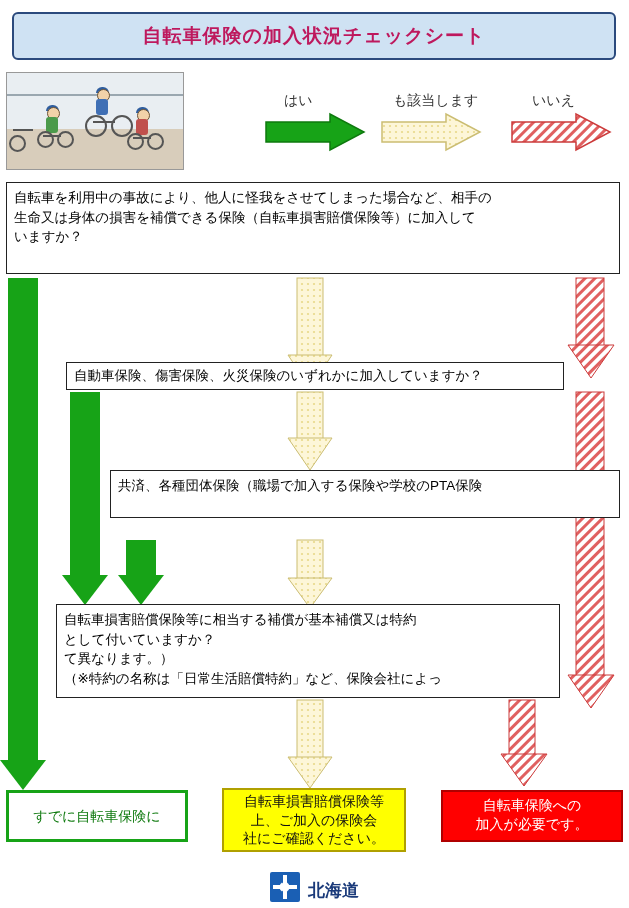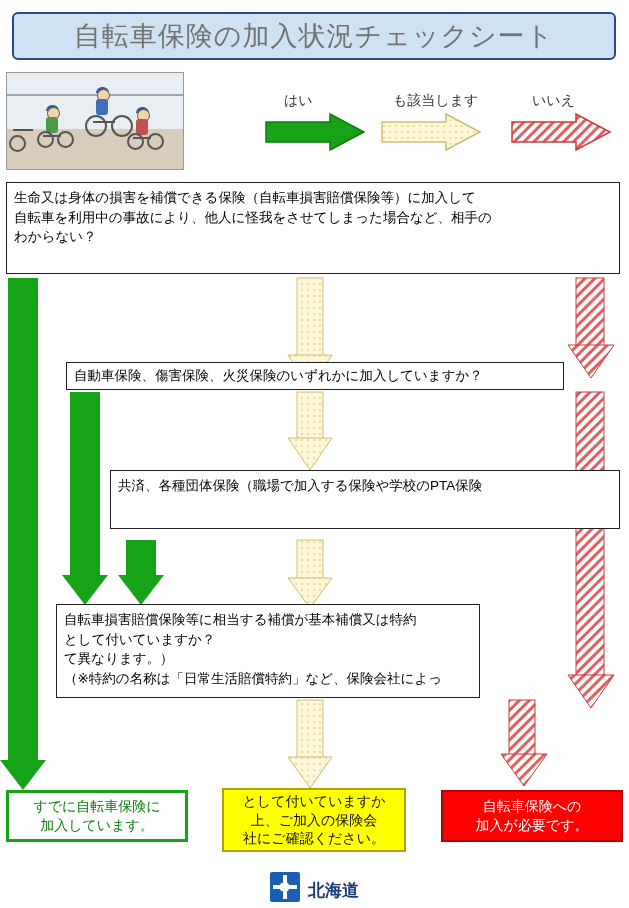--- a/index.html
+++ b/index.html
@@ -13,21 +13,21 @@
   .page{position:relative;width:629px;height:908px;}
 
   
   .title-bar{
     position:absolute;left:12px;top:12px;width:604px;height:48px;
     background:#cfe2f3;border:2px solid #2b4a7d;border-radius:6px;
     display:flex;align-items:center;justify-content:center;
     box-sizing:border-box;
   }
   .title-text{
-    font-size:27px;font-weight:normal;color:#737373;letter-spacing:1px;
+    font-size:19px;font-weight:bold;color:#be185d;letter-spacing:1px;
     white-space:nowrap;
   }
 
   
   .illus{
     position:absolute;left:6px;top:72px;width:176px;height:96px;
     border:1px solid #999;background:#eef2f5;overflow:hidden;
   }
   .illus .sky{position:absolute;left:0;top:0;width:100%;height:58%;background:#e9eef2;}
   .illus .road{position:absolute;left:0;top:58%;width:100%;height:42%;background:#d8cdbb;}
@@ -215,56 +215,55 @@
       <polygon points="568,675 614,675 591,708" fill="url(#hatchPat2)" stroke="#cc3b3b" stroke-width="1"></polygon>
     </g>
 
     <g>
       <rect x="509" y="700" width="26" height="58" fill="url(#hatchPat2)" stroke="#cc3b3b" stroke-width="1"></rect>
       <polygon points="501,754 547,754 524,786" fill="url(#hatchPat2)" stroke="#cc3b3b" stroke-width="1"></polygon>
     </g>
   </svg>
 
   <div class="qbox" style="left:6px;top:182px;width:614px;height:92px;">
+    <div>自転車を利用中の事故により、他人に怪我をさせてしまった場合など、相手の</div>
     <div>生命又は身体の損害を補償できる保険（自転車損害賠償保険等）に加入して</div>
-    <div>自転車を利用中の事故により、他人に怪我をさせてしまった場合など、相手の</div>
-    <div>わからない？</div>
+    <div>いますか？</div>
   </div>
 
   <div class="qbox" style="left:66px;top:362px;width:498px;height:28px;display:flex;align-items:center;">
     <div>自動車保険、傷害保険、火災保険のいずれかに加入していますか？</div>
   </div>
 
-  <div class="qbox" style="left:110px;top:470px;width:510px;height:59px;">
+  <div class="qbox" style="left:110px;top:470px;width:510px;height:48px;">
     <div>共済、各種団体保険（職場で加入する保険や学校のPTA保険</div>
   </div>
 
-  <div class="qbox" style="left:56px;top:604px;width:424px;height:94px;">
+  <div class="qbox" style="left:56px;top:604px;width:504px;height:94px;">
     <div><span>自転車損害賠償保険等に相当する補償が基本補償又は特約</span></div>
     <div>として付いていますか？</div>
     <div>て異なります。）</div>
     <div>（※特約の名称は「日常生活賠償特約」など、保険会社によっ</div>
   </div>
 
   <div class="rbox green" style="left:6px;top:790px;width:182px;height:52px;">
     <div>
       <div>すでに自転車保険に</div>
-      <div>加入しています。</div>
     </div>
   </div>
 
   <div class="rbox yellow" style="left:222px;top:788px;width:184px;height:64px;">
     <div>
-      <div>として付いていますか</div>
+      <div>自転車損害賠償保険等</div>
       <div>上、ご加入の保険会</div>
       <div>社にご確認ください。</div>
     </div>
   </div>
 
-  <div class="rbox red" style="left:441px;top:790px;width:182px;height:52px;">
+  <div class="rbox red" style="left:441px;top:790px;width:182px;height:52px;font-family:Liberation Mono, monospace;">
     <div>
       <div>自転車保険への</div>
       <div>加入が必要です。</div>
     </div>
   </div>
 
   <div class="footer">
     <span class="logo-mark">
       <span class="logo-star">
           <i></i>

